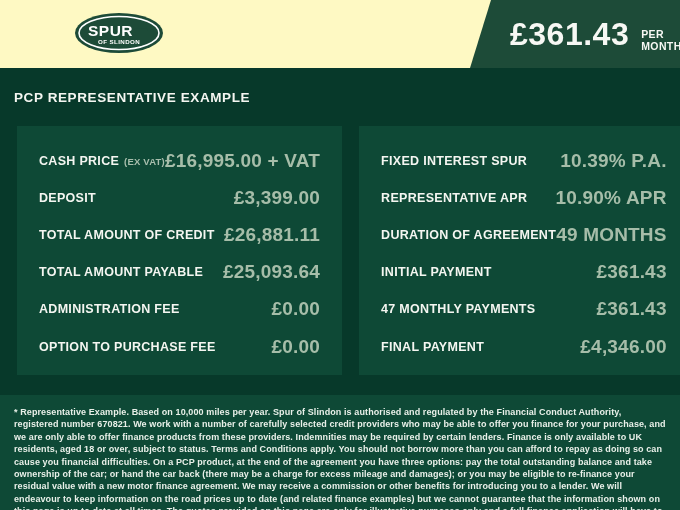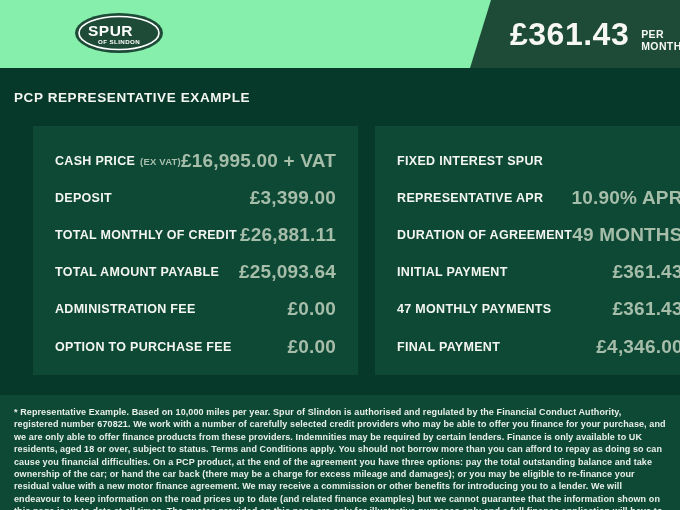--- a/index.html
+++ b/index.html
@@ -1,37 +1,37 @@
 <!DOCTYPE html>
 <html><head>
 <meta charset="utf-8">
 <style>
   * { margin:0; padding:0; box-sizing:border-box; }
   html,body { width:680px; height:510px; overflow:hidden; }
   body { font-family:"Liberation Sans", sans-serif; background:#07392a; }
   .page { width:680px; height:510px; background:#07392a; position:relative; }
 
   
-  .header { height:68px; background:#86efac; position:relative; }
+  .header { height:68px; background:#fef9c3; position:relative; }
   .logo { position:absolute; left:74px; top:12px; width:90px; height:42px; }
   .price-badge {
     position:absolute; right:0; top:0; width:210px; height:68px;
     background:#1d4b38; clip-path:polygon(21px 0, 100% 0, 100% 100%, 0 100%);
     display:flex; align-items:center; justify-content:flex-start;
     padding-left:40px;
   }
   .price-amount { color:#f7f8f4; font-size:32px; font-weight:bold; letter-spacing:0.5px; }
   .price-suffix { color:#f7f8f4; font-size:10.5px; font-weight:bold; margin-left:12px; margin-top:12px; letter-spacing:0.4px; }
 
   
   .title-band { height:58px; display:flex; align-items:center; padding:0 14px; }
   .page-title { color:#f4f6f1; font-size:13.5px; font-weight:bold; letter-spacing:0.6px; }
 
   
-  .panels { display:flex; padding:0 33px; gap:17px; height:249px; }
+  .panels { display:flex; padding:0 17px; gap:17px; height:249px; }
   .panel { flex:1; background:#0e4936; padding:16px 22px 0 22px; }
   .row { height:37.2px; display:flex; align-items:center; justify-content:space-between; }
   .row-label { color:#f4f6f1; font-size:12.5px; font-weight:bold; letter-spacing:0.3px; white-space:nowrap; }
   .row-note { color:#a9bfae; font-size:9.5px; font-weight:bold; margin-left:5px; letter-spacing:0.2px; }
   .row-value { color:#a6bda9; font-size:19px; font-weight:bold; white-space:nowrap; letter-spacing:0.2px; }
 
   
   .disclaimer-band {
     position:absolute; left:0; bottom:0; width:680px; height:115px;
     background:#0e4936; padding:11px 14px 0 14px;
@@ -73,40 +73,41 @@
     <div class="panel">
       <div class="row">
         <span class="row-label"><span>CASH PRICE</span><span class="row-note">(EX VAT)</span></span>
         <span class="row-value">£16,995.00 + VAT</span>
       </div>
       <div class="row">
         <span class="row-label">DEPOSIT</span>
         <span class="row-value">£3,399.00</span>
       </div>
       <div class="row">
-        <span class="row-label">TOTAL MONTHLY OF CREDIT</span>
+        <span class="row-label">TOTAL AMOUNT OF CREDIT</span>
         <span class="row-value">£26,881.11</span>
       </div>
       <div class="row">
         <span class="row-label">TOTAL AMOUNT PAYABLE</span>
         <span class="row-value">£25,093.64</span>
       </div>
       <div class="row">
         <span class="row-label">ADMINISTRATION FEE</span>
         <span class="row-value">£0.00</span>
       </div>
       <div class="row">
         <span class="row-label">OPTION TO PURCHASE FEE</span>
         <span class="row-value">£0.00</span>
       </div>
     </div>
 
     <div class="panel">
       <div class="row">
         <span class="row-label">FIXED INTEREST SPUR</span>
+        <span class="row-value">10.39% P.A.</span>
       </div>
       <div class="row">
         <span class="row-label">REPRESENTATIVE APR</span>
         <span class="row-value">10.90% APR</span>
       </div>
       <div class="row">
         <span class="row-label">DURATION OF AGREEMENT</span>
         <span class="row-value">49 MONTHS</span>
       </div>
       <div class="row">

